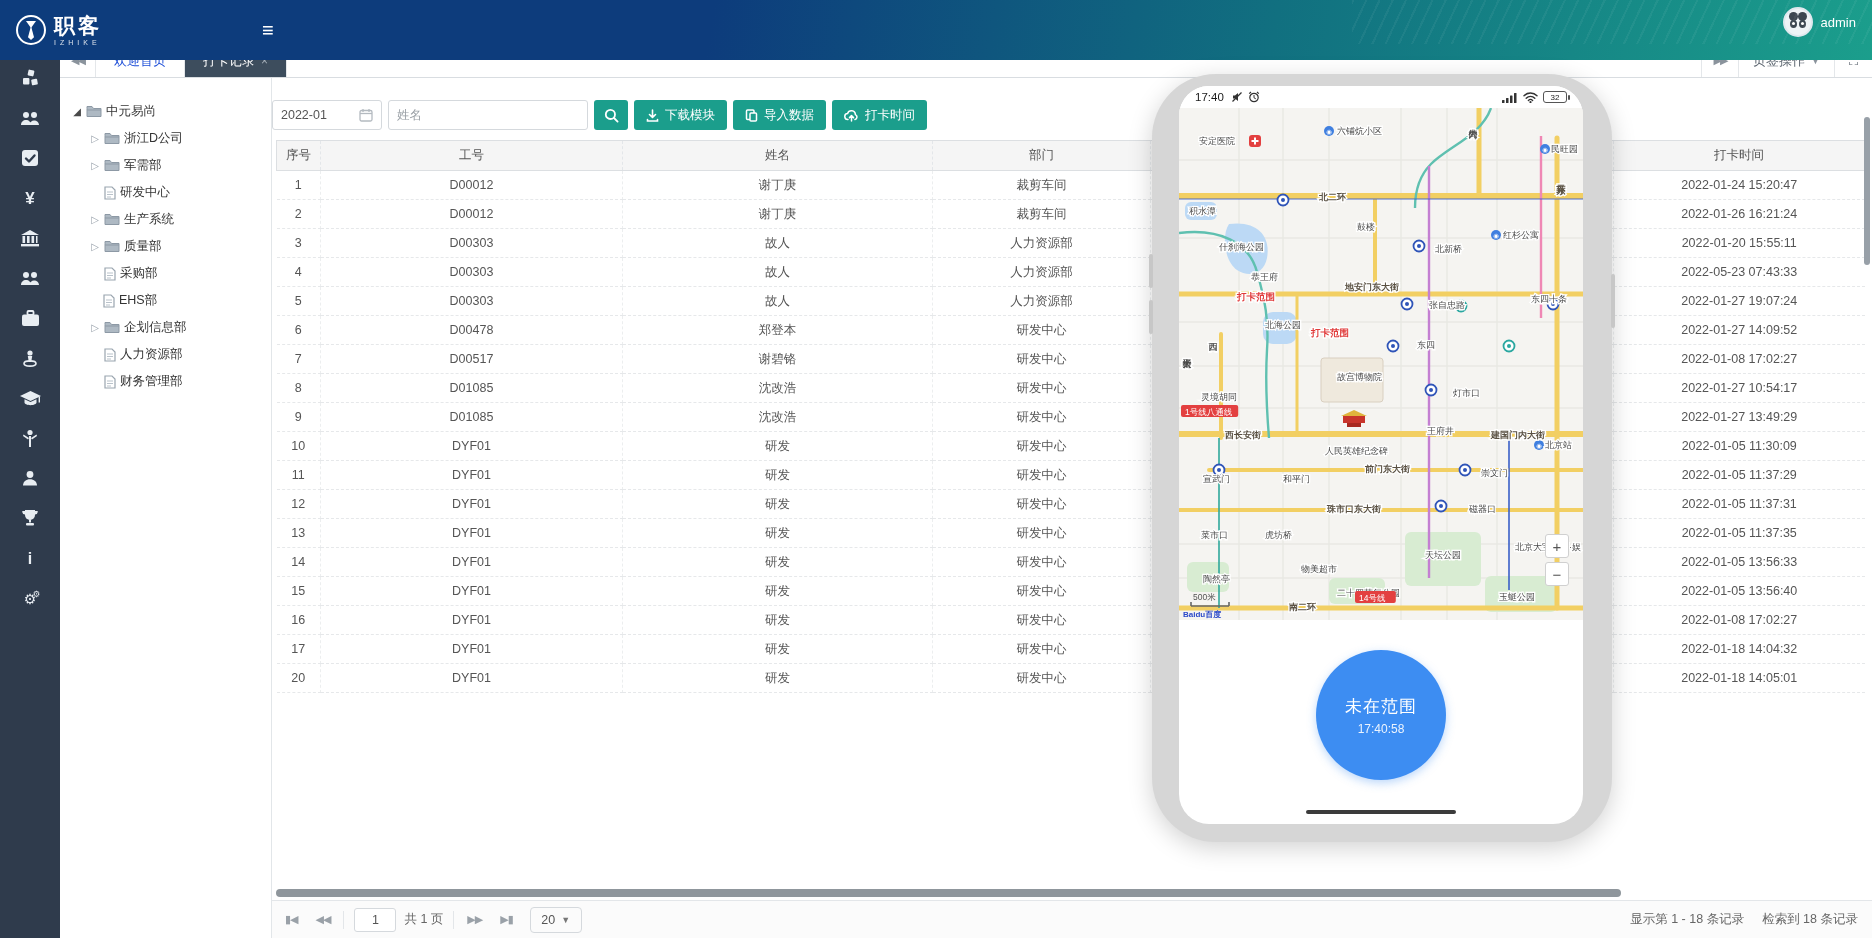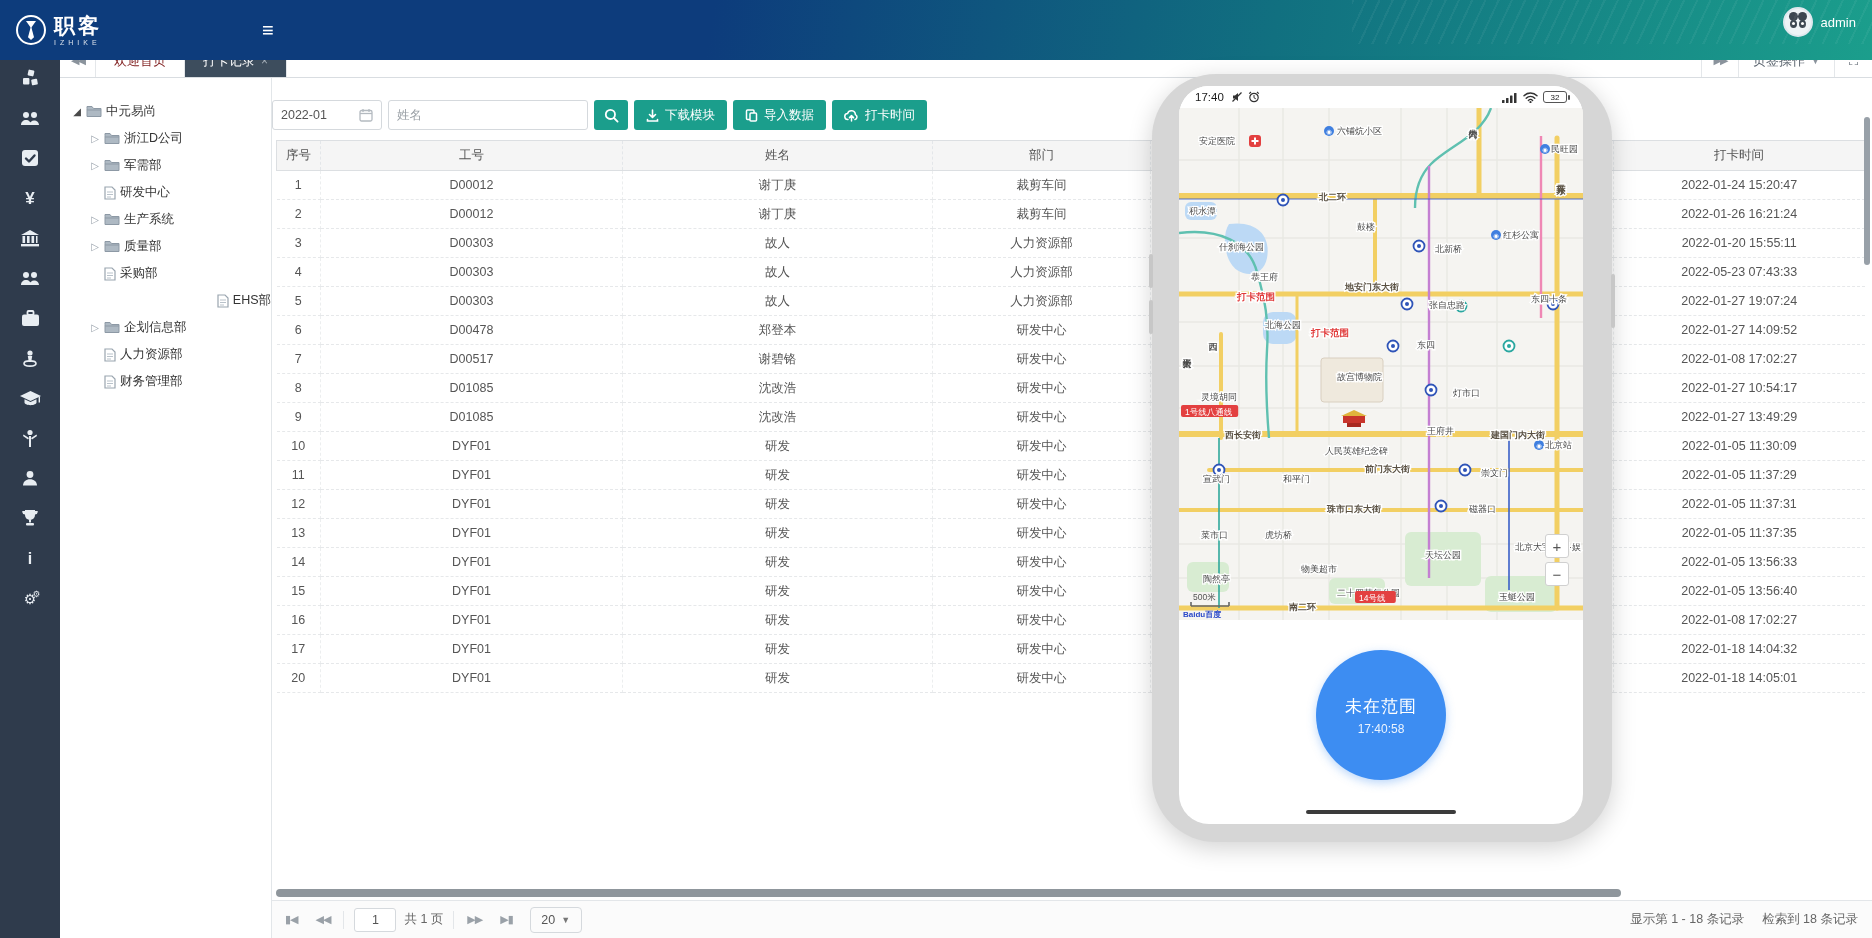--- a/index.html
+++ b/index.html
@@ -23,21 +23,21 @@
   .nav-burger { color:#fff; font-size:20px; margin-left:160px; cursor:pointer; }
   .nav-user { position:absolute; right:16px; top:0; height:44px; display:flex; align-items:center; gap:8px; color:#fff; font-size:13px; }
   .avatar { width:30px; height:30px; border-radius:50%; background:#eef3f6; border:2px solid #dfe8ee; position:relative; overflow:hidden;}
   .avatar .ear{position:absolute;width:9px;height:9px;border-radius:50%;background:#3c4650;top:3px;}
   .avatar .eye{position:absolute;width:7px;height:8px;border-radius:50%;background:#3c4650;top:11px;}
   .avatar .eye::after{content:"";position:absolute;left:2px;top:2px;width:3px;height:3px;border-radius:50%;background:#fff;}
 
   
   .tabbar { position:absolute; left:60px; top:44px; width:1812px; height:34px; background:#fff; border-bottom:1px solid #d9dde1; display:flex; align-items:stretch; z-index:20; }
   .tab-nav-btn { width:36px; display:flex; align-items:center; justify-content:center; color:#8a939c; font-size:11px; border-right:1px solid #e4e7ea; cursor:pointer; letter-spacing:-2px;}
-  .tab { display:flex; align-items:center; gap:6px; padding:0 18px; font-size:13px; color:#7f1d1d; border-right:1px solid #e4e7ea; cursor:pointer; }
+  .tab { display:flex; align-items:center; gap:6px; padding:0 18px; font-size:13px; color:#1d4ed8; border-right:1px solid #e4e7ea; cursor:pointer; }
   .tab.active { background:#3d4d5d; color:#fff;align-items:center; }
   .tab .close { font-size:12px; color:#aab4bd; cursor:pointer; }
   .tabbar-right { margin-left:auto; display:flex; align-items:stretch; }
   .tabbar-right .sep { width:1px; background:#e4e7ea; }
   .tab-action { display:flex; align-items:center; gap:6px; padding:0 14px; font-size:13px; color:#5a646e; cursor:pointer; }
   .tab-action .caret { font-size:9px; color:#8a939c; }
 
   
   .sidebar { position:absolute; left:0; top:44px; width:60px; height:894px; background:#2f3b4c; z-index:25; display:flex; flex-direction:column; align-items:center; padding-top:14px; }
   .side-icon { width:38px; height:40px; display:flex; align-items:center; justify-content:center; cursor:pointer; color:#e8edf2; }
@@ -310,21 +310,21 @@
       <div class="tree-item" style="padding-left: 28px;">
         <span class="caret"></span>
         <span class="t-icon">
           <svg width="12" height="14" viewBox="0 0 12 14">
             <path d="M1 1h7l3 3v9H1z" fill="#fff" stroke="#9aa5af" stroke-width="1.2"></path>
             <path d="M3 6h6M3 8.5h6M3 11h4" stroke="#b9c2ca" stroke-width="1"></path>
           </svg>
         </span>
         <span>采购部</span>
       </div>
-      <div class="tree-item" style="padding-left: 27px; justify-content: flex-end;">
+      <div class="tree-item" style="padding-left: 27px;">
         <span class="caret"></span>
         <span class="t-icon">
           <svg width="12" height="14" viewBox="0 0 12 14">
             <path d="M1 1h7l3 3v9H1z" fill="#fff" stroke="#9aa5af" stroke-width="1.2"></path>
             <path d="M3 6h6M3 8.5h6M3 11h4" stroke="#b9c2ca" stroke-width="1"></path>
           </svg>
         </span>
         <span>EHS部</span>
       </div>
       <div class="tree-item" style="padding-left: 28px;">

